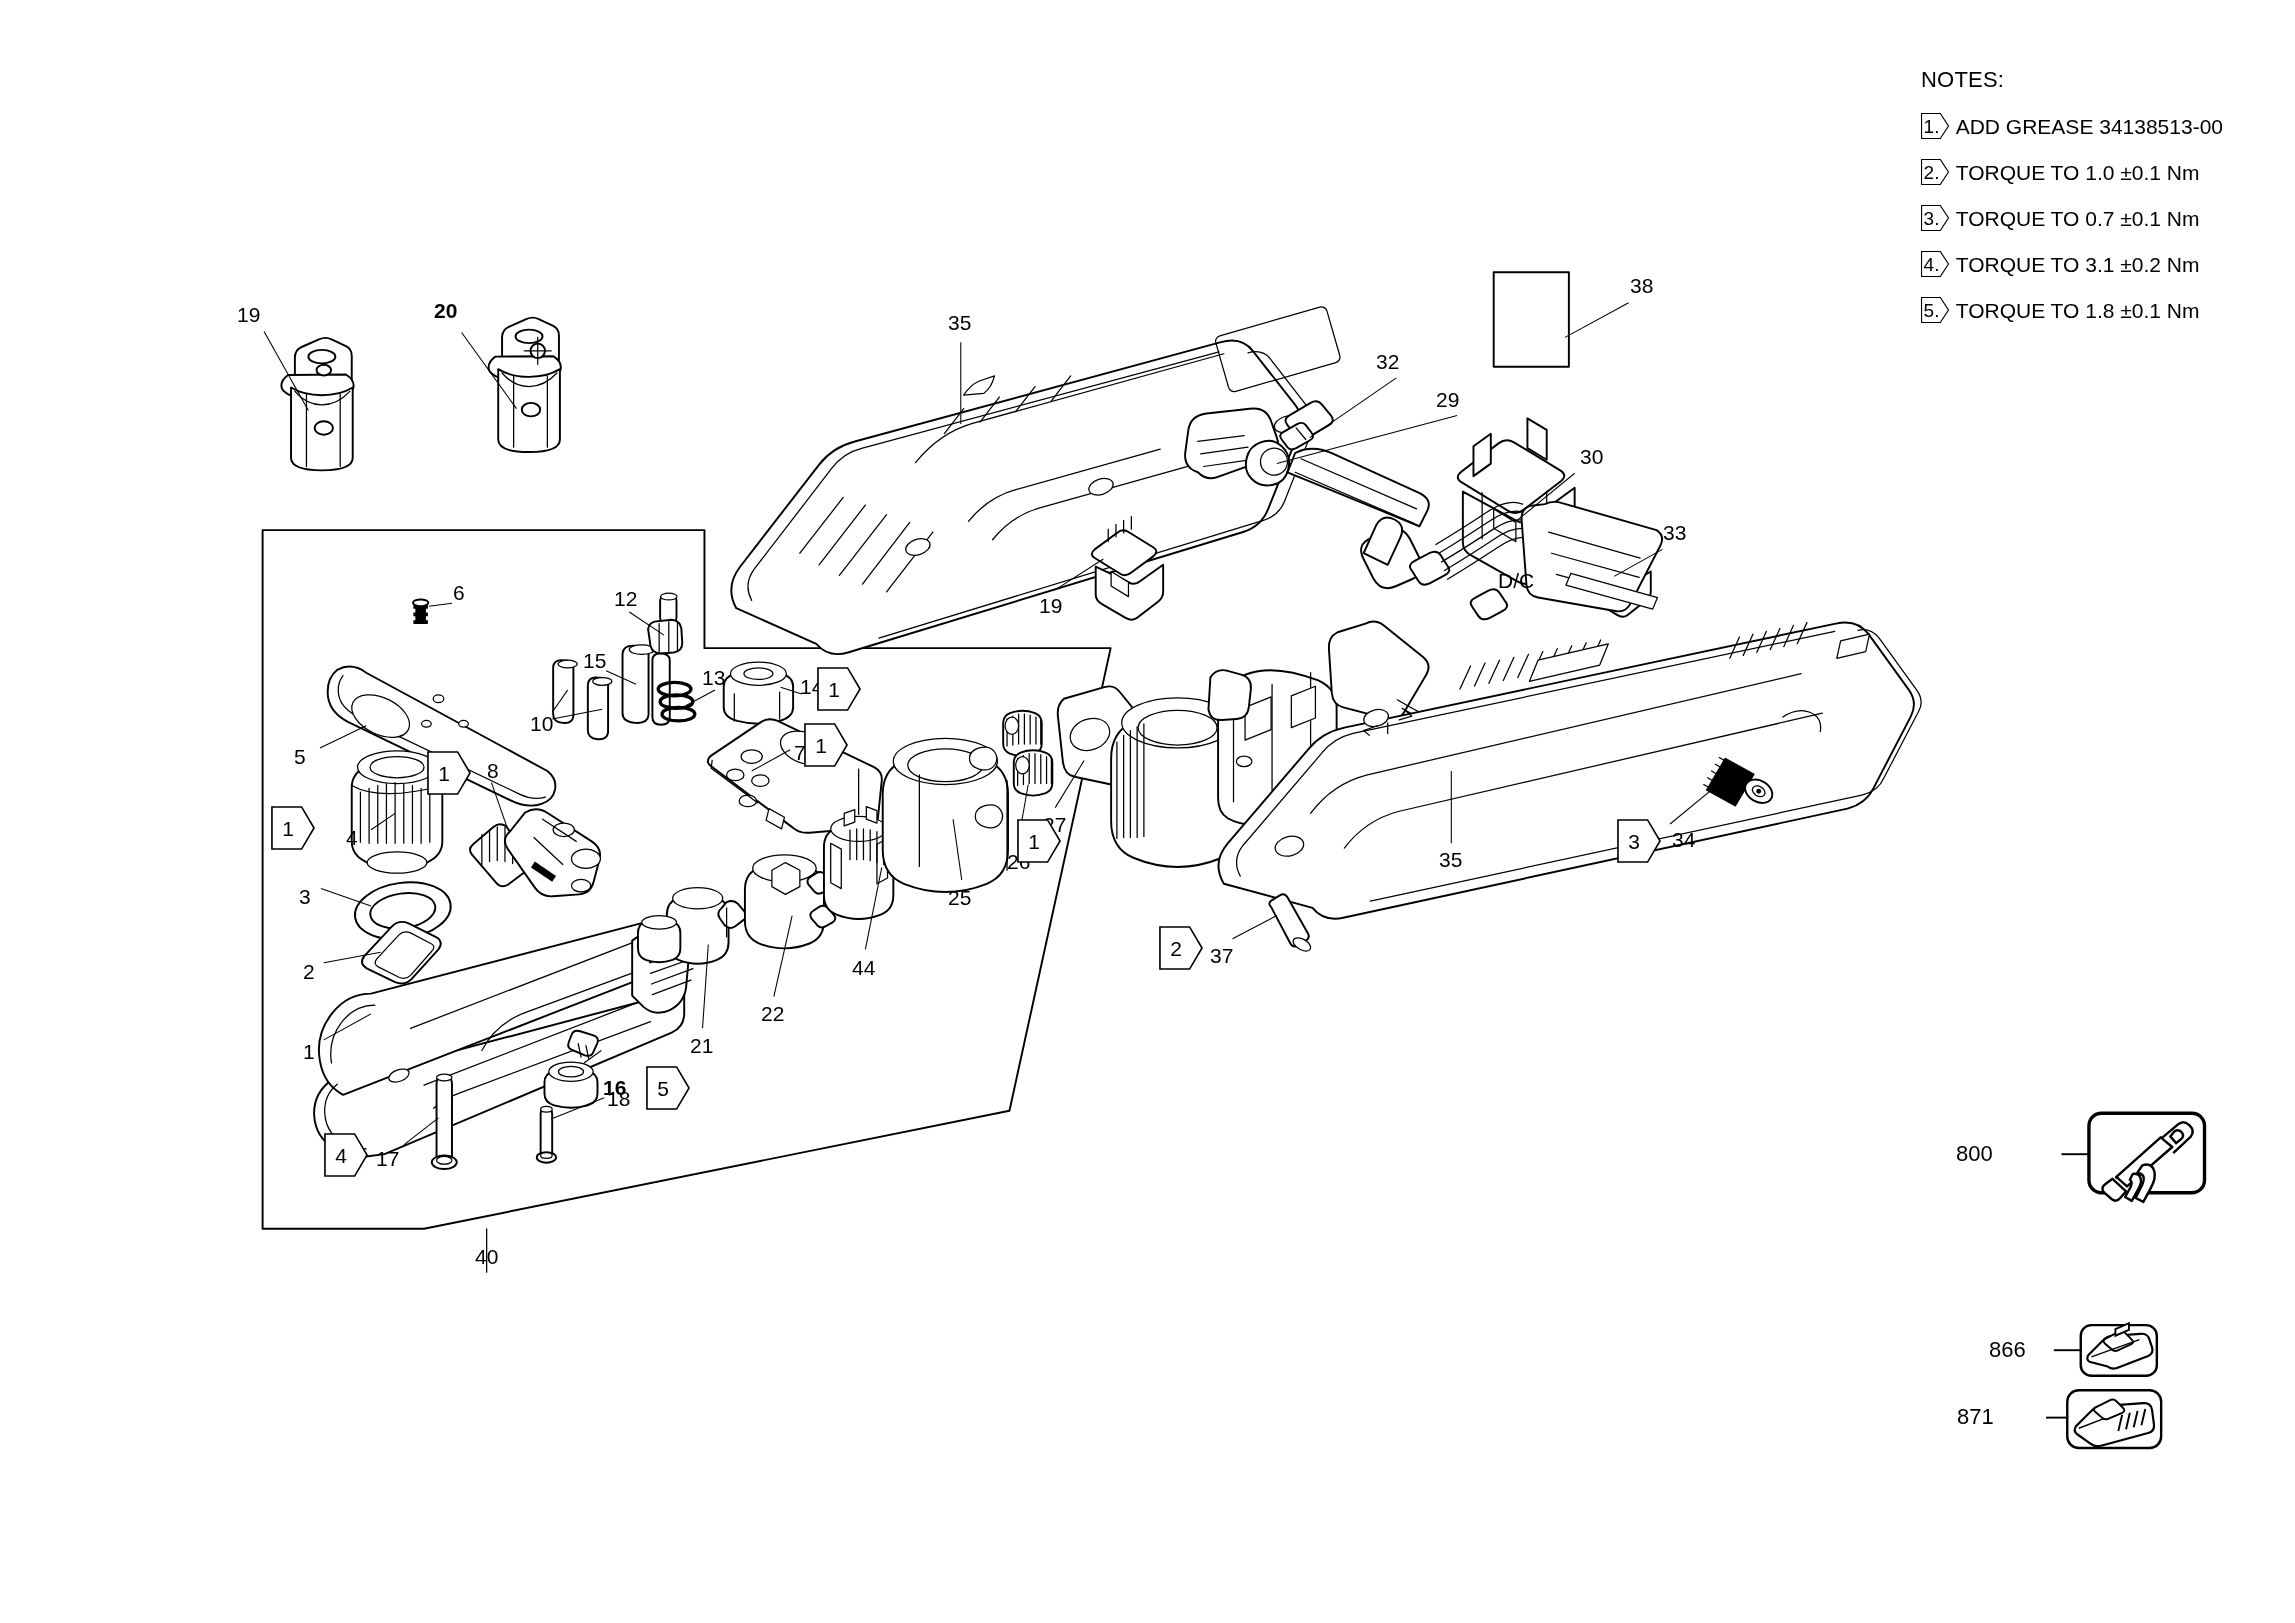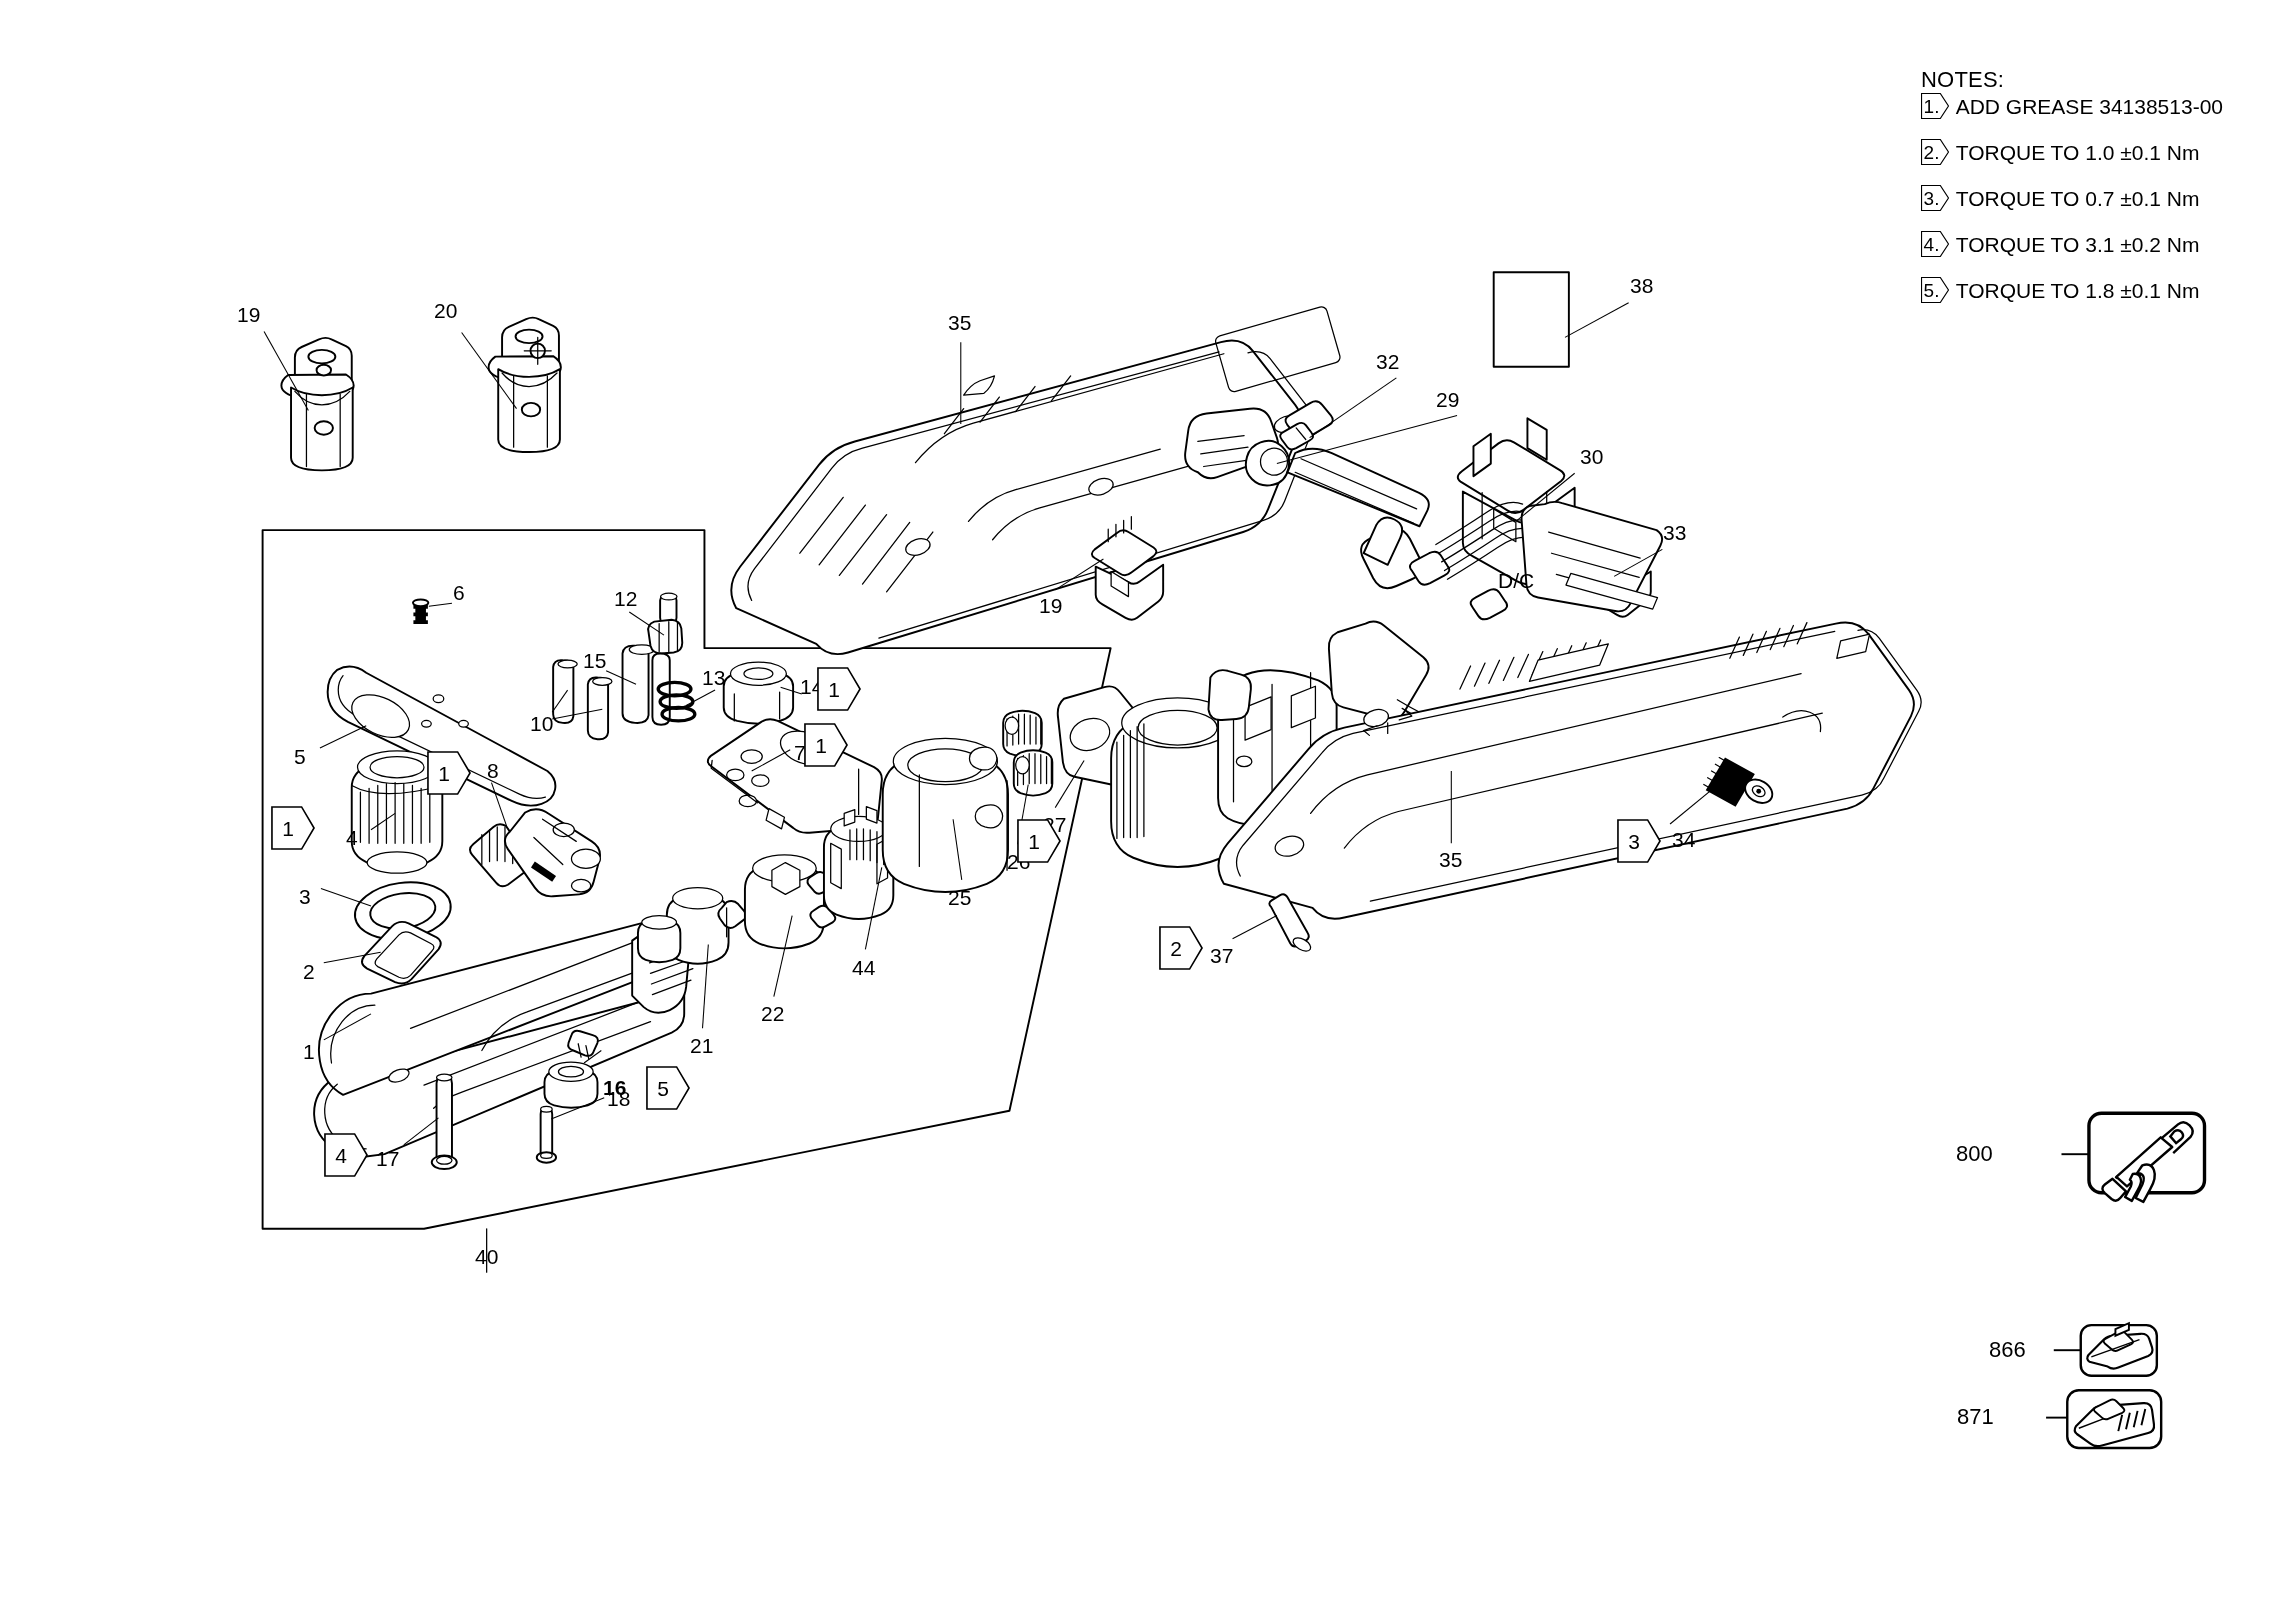--- a/index.html
+++ b/index.html
@@ -16,20 +16,21 @@
   
   #notes{
     position:absolute;
     left:1921px; top:67px;
     width:347px;
   }
   #notes .notes-title{
     font-size:22px;
     letter-spacing:0.2px;
     color:#000;
+    margin-bottom:20px;
     white-space:nowrap;
   }
   #notes .note-row{
     display:flex;
     align-items:center;
     height:26px;
     margin-bottom:20px;
   }
   .flagwrap{
     position:relative;
@@ -541,21 +542,21 @@
           </svg>
         <div class="flagtxt">5.</div>
       </div>
       <div class="note-text">TORQUE TO 1.8 ±0.1 Nm</div>
     </div>
   </div>
 
   <div class="callout" style="left:1498px;top:570px;">D/C</div>
 
   <div class="callout" style="left:237px;top:304px;">19</div>
-  <div class="callout" style="left:434px;top:300px;">20</div>
+  <div class="callout" style="left:434px;top:300px;font-weight:bold;">20</div>
   <div class="callout" style="left:948px;top:312px;">35</div>
   <div class="callout" style="left:1376px;top:351px;">32</div>
   <div class="callout" style="left:1436px;top:389px;">29</div>
   <div class="callout" style="left:1630px;top:275px;">38</div>
   <div class="callout" style="left:1580px;top:446px;">30</div>
   <div class="callout" style="left:1663px;top:522px;">33</div>
   <div class="callout" style="left:1039px;top:595px;">19</div>
   <div class="callout" style="left:453px;top:582px;">6</div>
   <div class="callout" style="left:614px;top:588px;">12</div>
   <div class="callout" style="left:583px;top:650px;">15</div>

